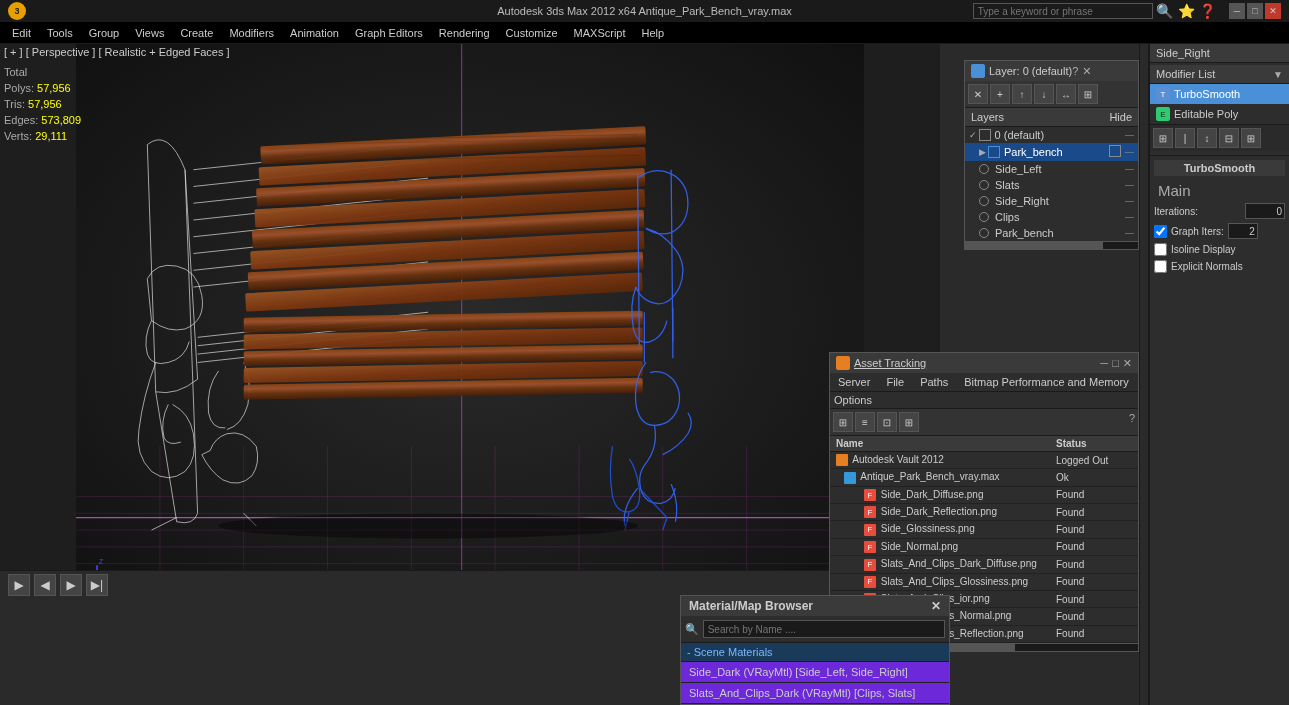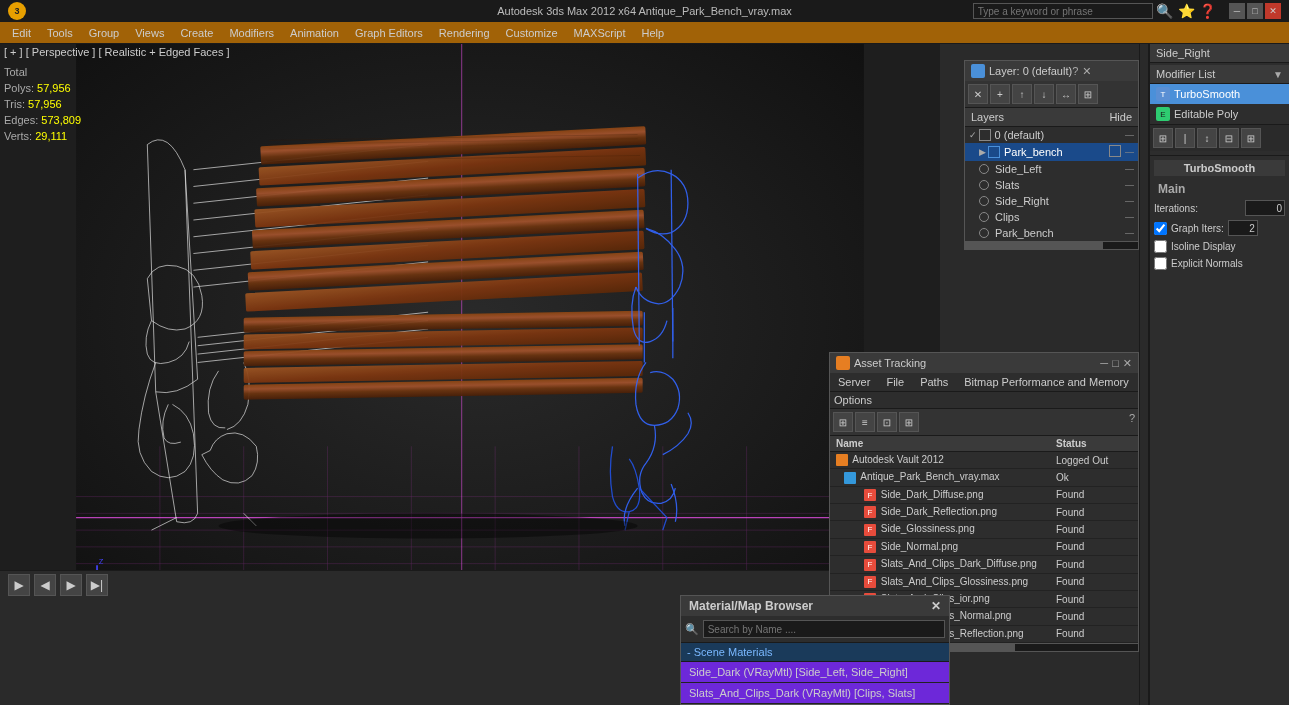--- a/index.html
+++ b/index.html
@@ -42,21 +42,21 @@
       font-size: 9px;
       cursor: pointer;
       color: #ccc;
     }
     #title-bar .win-btn.close { background: #c0392b; }
 
     
     #menu-bar {
       width: 100%;
       height: 22px;
-      background: #a16207;
+      background: #000000;
       display: flex;
       align-items: center;
       padding: 0 4px;
       border-bottom: 1px solid #1a1a1a;
     }
     .menu-item {
       padding: 2px 8px;
       cursor: pointer;
       color: #ccc;
       font-size: 11px;
@@ -737,21 +737,21 @@
   <div style="display:flex;gap:2px;padding:3px;background:#2a2a2a;border-top:1px solid #1a1a1a;">
     <div class="panel-tool-btn">⊞</div>
     <div class="panel-tool-btn">|</div>
     <div class="panel-tool-btn">↕</div>
     <div class="panel-tool-btn">⊟</div>
     <div class="panel-tool-btn">⊞</div>
   </div>
 
   <div id="turbosmooth-panel">
     <div class="panel-title">TurboSmooth</div>
-    <div style="font-size:12px;padding:2px 4px;color:#aaa;font-weight:bold;">Main</div>
+    <div style="font-size:15px;padding:2px 4px;color:#aaa;font-weight:normal;">Main</div>
     <div class="param-row">
       <span>Iterations:</span>
       <input class="param-input" type="text" value="0" style="">
     </div>
     <div class="checkbox-row">
       <input type="checkbox" checked="" style="">
       <span>Graph Iters:</span>
       <input class="param-input" type="text" value="2" style="width: 30px;">
     </div>
     <div class="checkbox-row">
@@ -830,21 +830,21 @@
     <span style="margin-left:auto;font-size:9px;color:#888;">—</span>
   </div>
 
   <div id="layer-scroll-bar">
     <div id="layer-scroll-thumb"></div>
   </div>
 </div>
 
 <div id="asset-panel">
   <div class="panel-header">
-    <div style="display:flex;align-items:center;gap:4px;">
+    <div style="display:flex;align-items:center;gap:4px;text-decoration:underline;">
       <span class="panel-icon" style="background:#e67e22;"></span>
       <span>Asset Tracking</span>
     </div>
     <div style="display:flex;gap:4px;">
       <span style="cursor:pointer;color:#aaa;">─</span>
       <span style="cursor:pointer;color:#aaa;">□</span>
       <span style="cursor:pointer;color:#aaa;">✕</span>
     </div>
   </div>
   <div id="asset-menu-bar">

